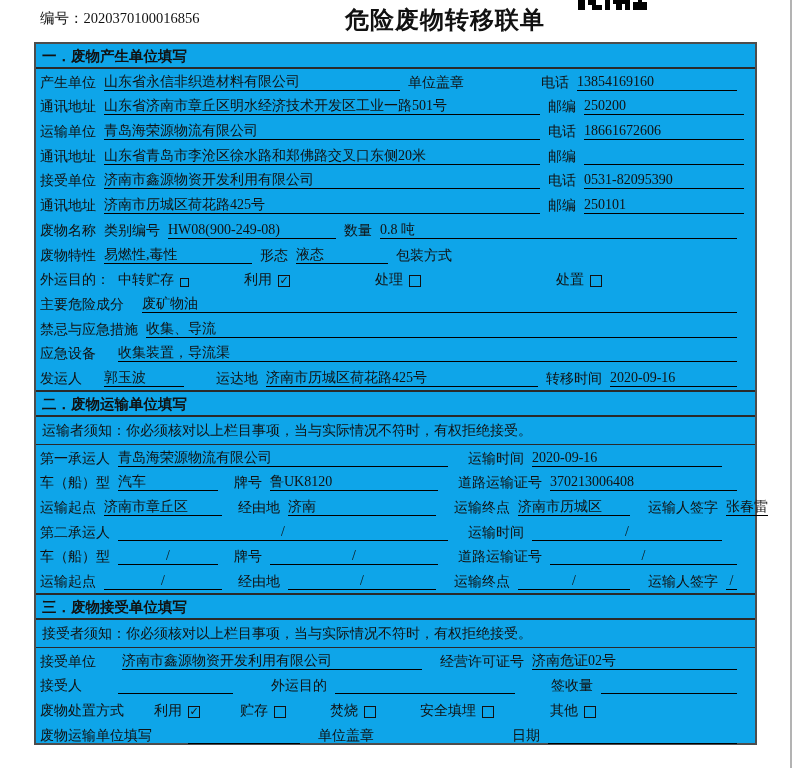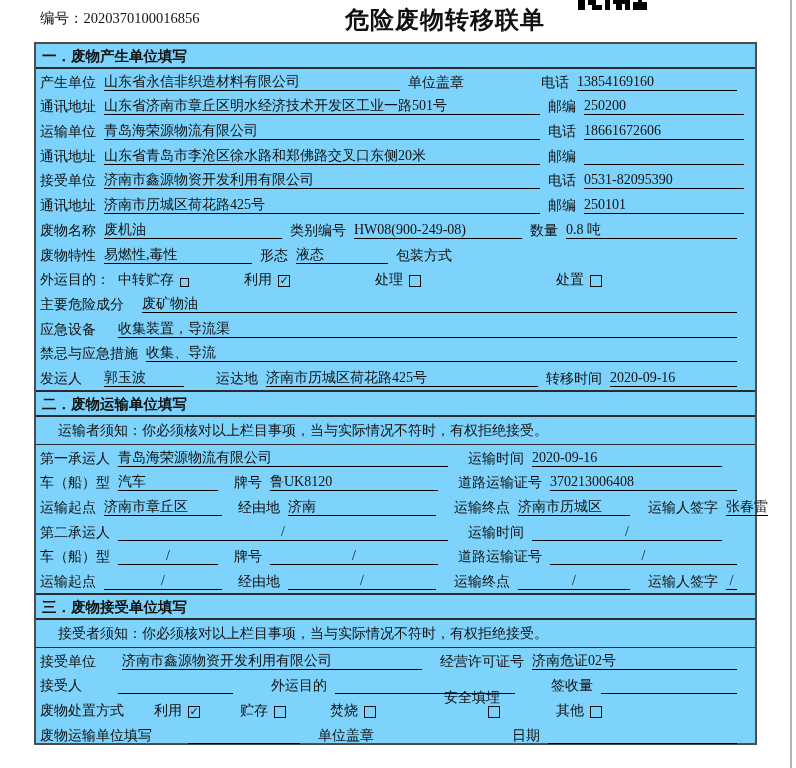--- a/index.html
+++ b/index.html
@@ -9,29 +9,29 @@
 
   .serial { position:absolute; left:40px; top:9px; font-size:14.5px; white-space:nowrap; }
   .title  { position:absolute; left:140px; top:4px; width:610px; text-align:center;
             font-size:24px; font-weight:700; letter-spacing:1px;
             font-family:"Liberation Sans","DejaVu Sans",sans-serif; }
   .qr { position:absolute; left:578px; top:0; width:74px; height:10px; }
 
   .edge { position:absolute; left:790px; top:0; width:2px; height:768px; background:#b3b3b3; }
 
   .table { position:absolute; left:34px; top:42px; width:723px; height:703px;
-           border:2px solid #4d4d4d; display:flex; flex-direction:column; background:#7dd3fc; }
+           border:2px solid #4d4d4d; display:flex; flex-direction:column; background:#0ea5e9; }
   .section { display:flex; flex-direction:column; }
   .section + .section { border-top:2px solid #2a2a2a; }
   .section:last-child { flex-grow:1; }
 
   .sec-heading { height:25px; line-height:24px; padding:0 6px; font-size:14.5px; font-weight:700;
                  font-family:"Liberation Sans","DejaVu Sans",sans-serif;
                  border-bottom:2px solid #2a2a2a; }
-  .notice { height:28px; line-height:27px; padding:0 22px; font-size:14px;
+  .notice { height:28px; line-height:27px; padding:0 6px; font-size:14px;
             border-bottom:1.5px solid #2a2a2a; white-space:nowrap; }
 
   .row { display:flex; align-items:flex-end; height:24.7px; padding:0 10px 3px 4px;
          font-size:14px; white-space:nowrap; }
   .lbl, .txt { line-height:17px; margin-right:8px; flex-shrink:0; }
   .fld { line-height:17px; border-bottom:1px solid #000000; margin-right:8px;
          flex-shrink:0; overflow:hidden; min-height:17px; }
   .fld.ctr { text-align:center; }
   .gap { flex-shrink:1; }
 
@@ -110,21 +110,20 @@
         </div>
         <div class="row">
           <span class="lbl">通讯地址</span>
           <span class="fld" style="width: 436px;">济南市历城区荷花路425号</span>
           <span class="gap" style="flex-grow: 1;"></span>
           <span class="lbl">邮编</span>
           <span class="fld" style="width: 160px;">250101</span>
         </div>
         <div class="row">
           <span class="lbl">废物名称</span>
-          <span class="fld" style="width: 178px;">废机油</span>
           <span class="lbl">类别编号</span>
           <span class="fld" style="width: 168px;">HW08(900-249-08)</span>
           <span class="lbl">数量</span>
           <span class="fld" style="flex-grow: 1;">0.8 吨</span>
         </div>
         <div class="row">
           <span class="lbl">废物特性</span>
           <span class="fld" style="width: 148px;">易燃性,毒性</span>
           <span class="lbl">形态</span>
           <span class="fld" style="width: 92px;">液态</span>
@@ -150,26 +149,26 @@
           <span class="cbx">
             <span class="cbx-lbl">处置</span>
             <span class="box"></span>
           </span>
         </div>
         <div class="row">
           <span class="lbl">主要危险成分</span>
           <span class="fld" style="flex-grow: 1; margin-left: 10px;">废矿物油</span>
         </div>
         <div class="row">
+          <span class="lbl">禁忌与应急措施</span>
+          <span class="fld" style="flex-grow: 1;">收集、导流</span>
+        </div>
+        <div class="row">
           <span class="lbl">应急设备</span>
           <span class="fld" style="flex-grow: 1; margin-left: 14px;">收集装置，导流渠</span>
-        </div>
-        <div class="row">
-          <span class="lbl">禁忌与应急措施</span>
-          <span class="fld" style="flex-grow: 1;">收集、导流</span>
         </div>
         <div class="row">
           <span class="lbl">发运人</span>
           <span class="fld" style="width: 80px; margin-left: 14px;">郭玉波</span>
           <span class="lbl" style="margin-left: 24px;">运达地</span>
           <span class="fld" style="width: 272px;">济南市历城区荷花路425号</span>
           <span class="lbl">转移时间</span>
           <span class="fld" style="flex-grow: 1;">2020-09-16</span>
         </div>
       </div>
@@ -251,21 +250,21 @@
             <span class="box">✓</span>
           </span>
           <span class="cbx" style="margin-left: 40px;">
             <span class="cbx-lbl">贮存</span>
             <span class="box"></span>
           </span>
           <span class="cbx" style="margin-left: 44px; justify-content: space-between;">
             <span class="cbx-lbl">焚烧</span>
             <span class="box"></span>
           </span>
-          <span class="cbx" style="margin-left: 68px; flex-direction: column;">
+          <span class="cbx" style="margin-left: 44px;">
             <span class="cbx-lbl">安全填埋</span>
             <span class="box"></span>
           </span>
           <span class="cbx" style="margin-left: 56px;">
             <span class="cbx-lbl">其他</span>
             <span class="box"></span>
           </span>
         </div>
         <div class="row">
           <span class="lbl">废物运输单位填写</span>

